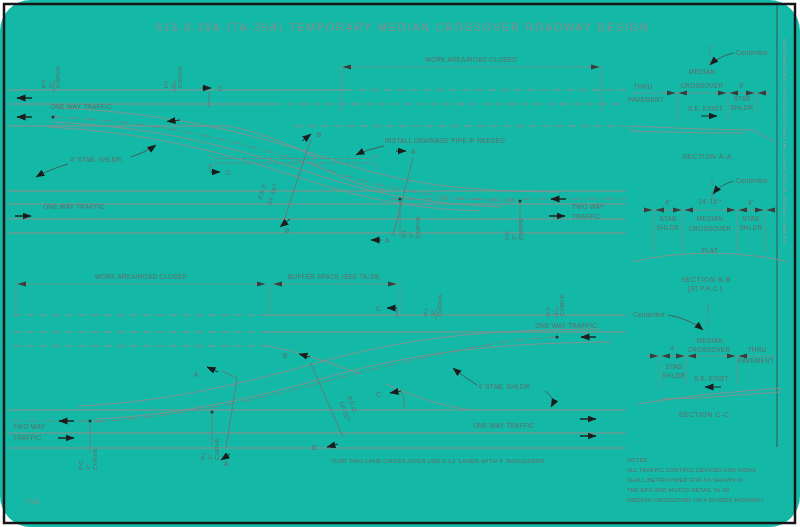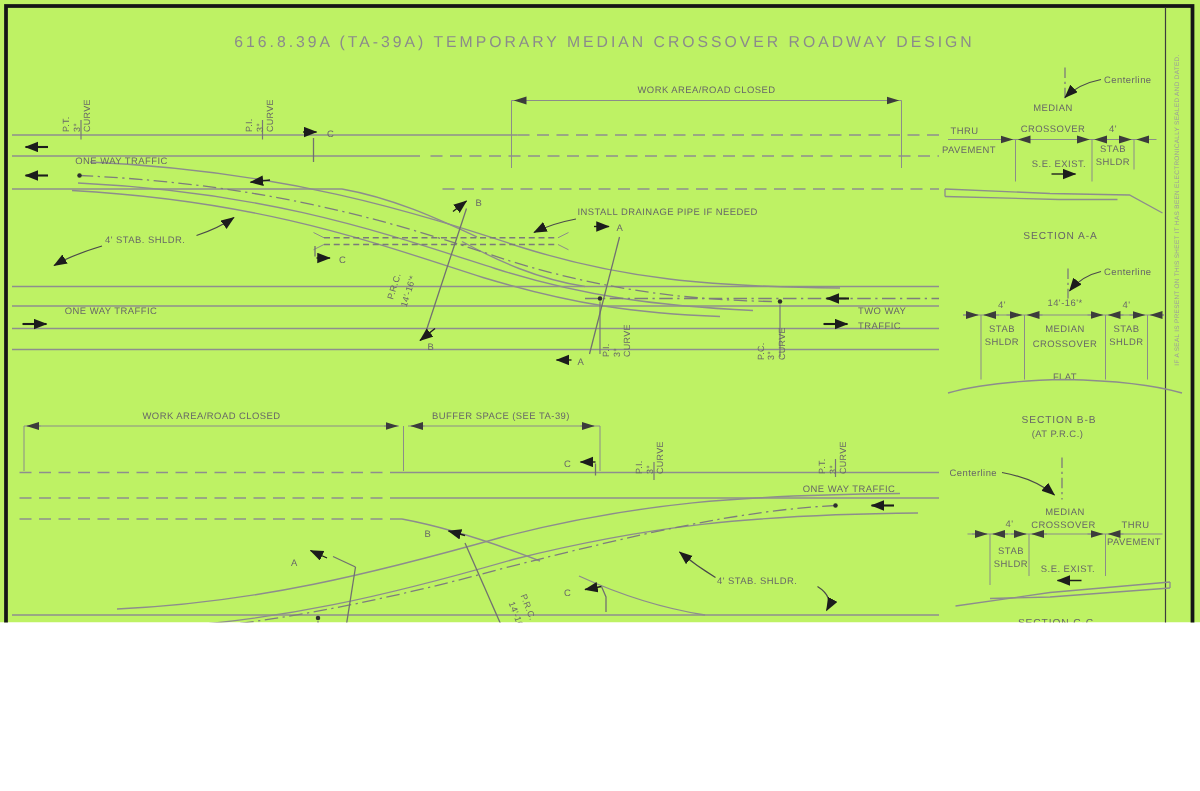--- a/index.html
+++ b/index.html
@@ -1,16 +1,16 @@
 <!DOCTYPE html>
 <html><head>
 <meta charset="utf-8">
 <style>
   html,body{margin:0;padding:0;background:#fff;}
-  .sheet{position:relative;width:800px;height:415px;background:#bef264;font-family:"Liberation Sans",sans-serif;}
+  .sheet{position:relative;width:800px;height:527px;background:#14b8a6;font-family:"Liberation Sans",sans-serif;border-radius:31px;}
   svg{display:block;}
   svg text{font-family:"Liberation Sans",sans-serif;fill:#676767;}
   .t{font-size:6.3px;letter-spacing:.3px;}
   .sl{font-size:6px;letter-spacing:.2px;}
   .tm{text-anchor:middle;}
   .ttl{font-size:10.5px;letter-spacing:2px;fill:#8b8b8b;text-anchor:middle;}
   .cap{font-size:6.8px;letter-spacing:.6px;}
   .nt{font-size:5.6px;letter-spacing:.2px;}
   .fn{font-size:6px;letter-spacing:.2px;}
   .tiny{font-size:4.3px;fill:#9a9a9a;letter-spacing:.2px;text-anchor:middle;}

